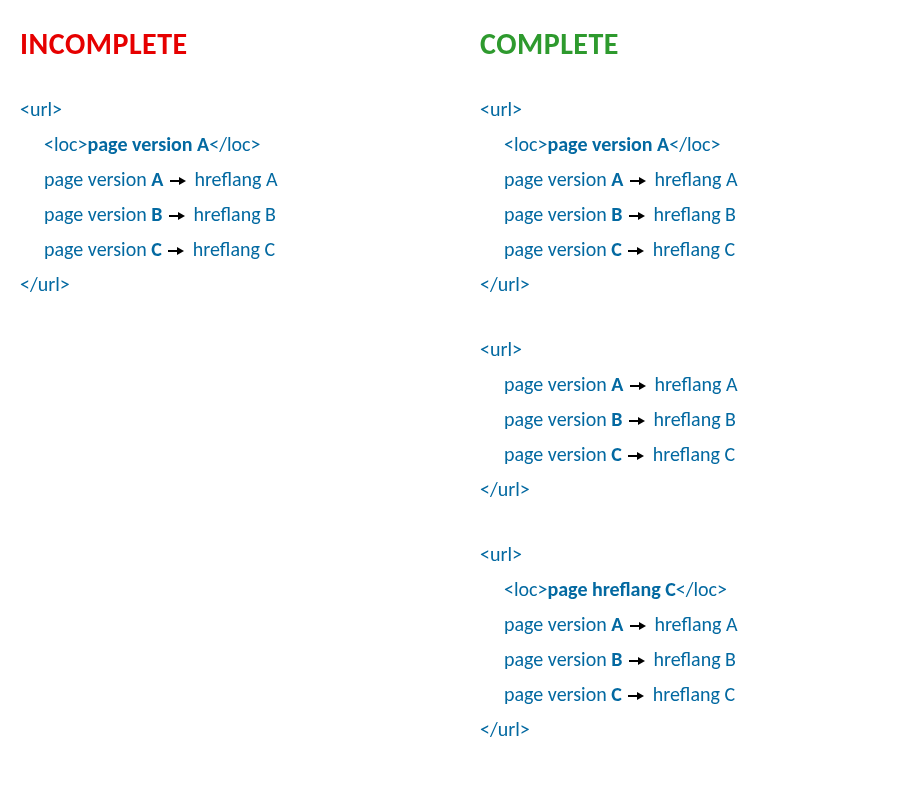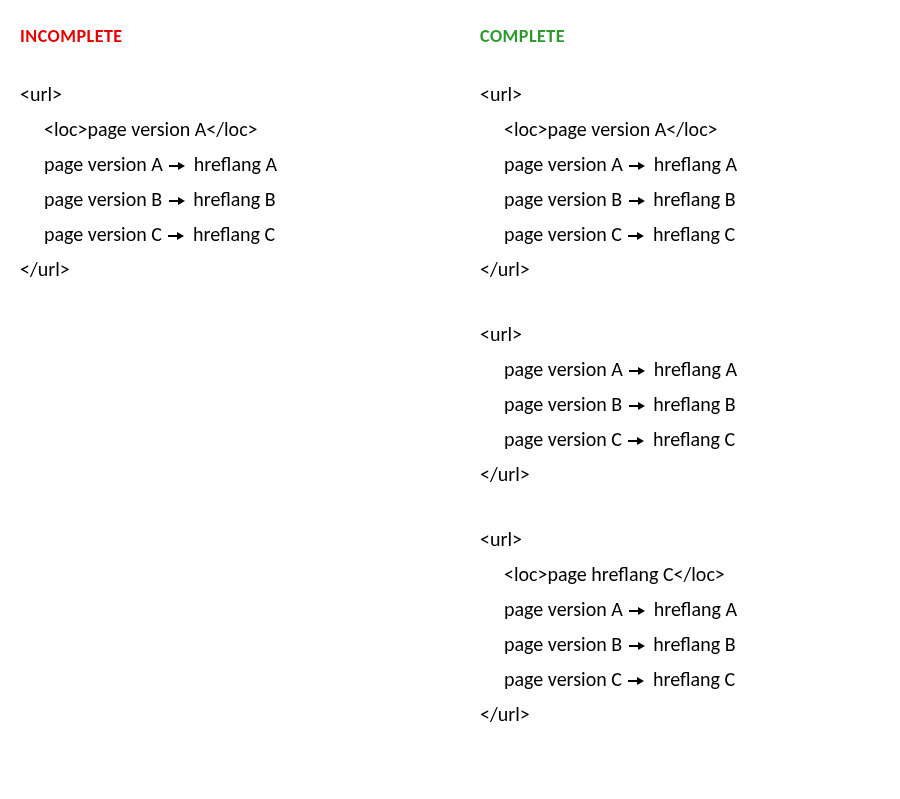--- a/index.html
+++ b/index.html
@@ -17,43 +17,43 @@
     }
     .container {
       display: flex;
       gap: 60px;
     }
     .column {
       flex: 1;
     }
     .heading {
       font-weight: bold;
-      font-size: 18px;
+      font-size: 30px;
       margin-bottom: 30px;
       letter-spacing: 0.5px;
     }
     .heading-incomplete {
       color: #e60000;
     }
     .heading-complete {
       color: #2e9a2e;
     }
     .url-block {
       margin-bottom: 30px;
       line-height: 1.75;
-      color: #000000;
+      color: #0369a1;
     }
     .tag-line {
       display: block;
     }
     .indent {
       padding-left: 24px;
     }
     .bold {
-      font-weight: normal;
+      font-weight: bold;
     }
     .arrow {
       display: inline-block;
       position: relative;
       width: 16px;
       height: 10px;
       vertical-align: middle;
       margin: 0 4px 0 2px;
     }
     .arrow::before {

